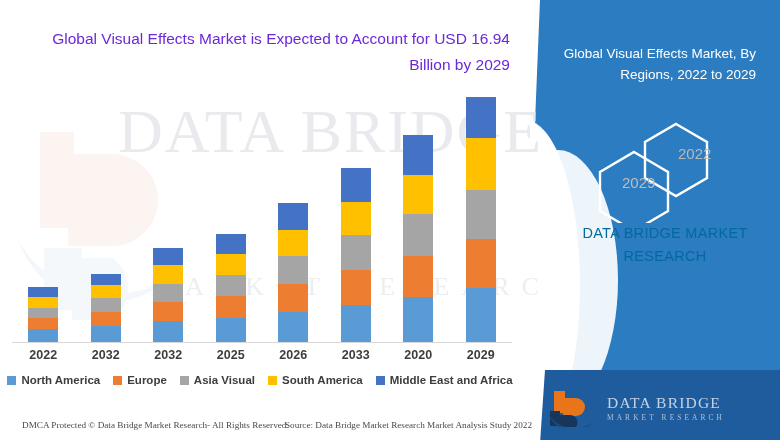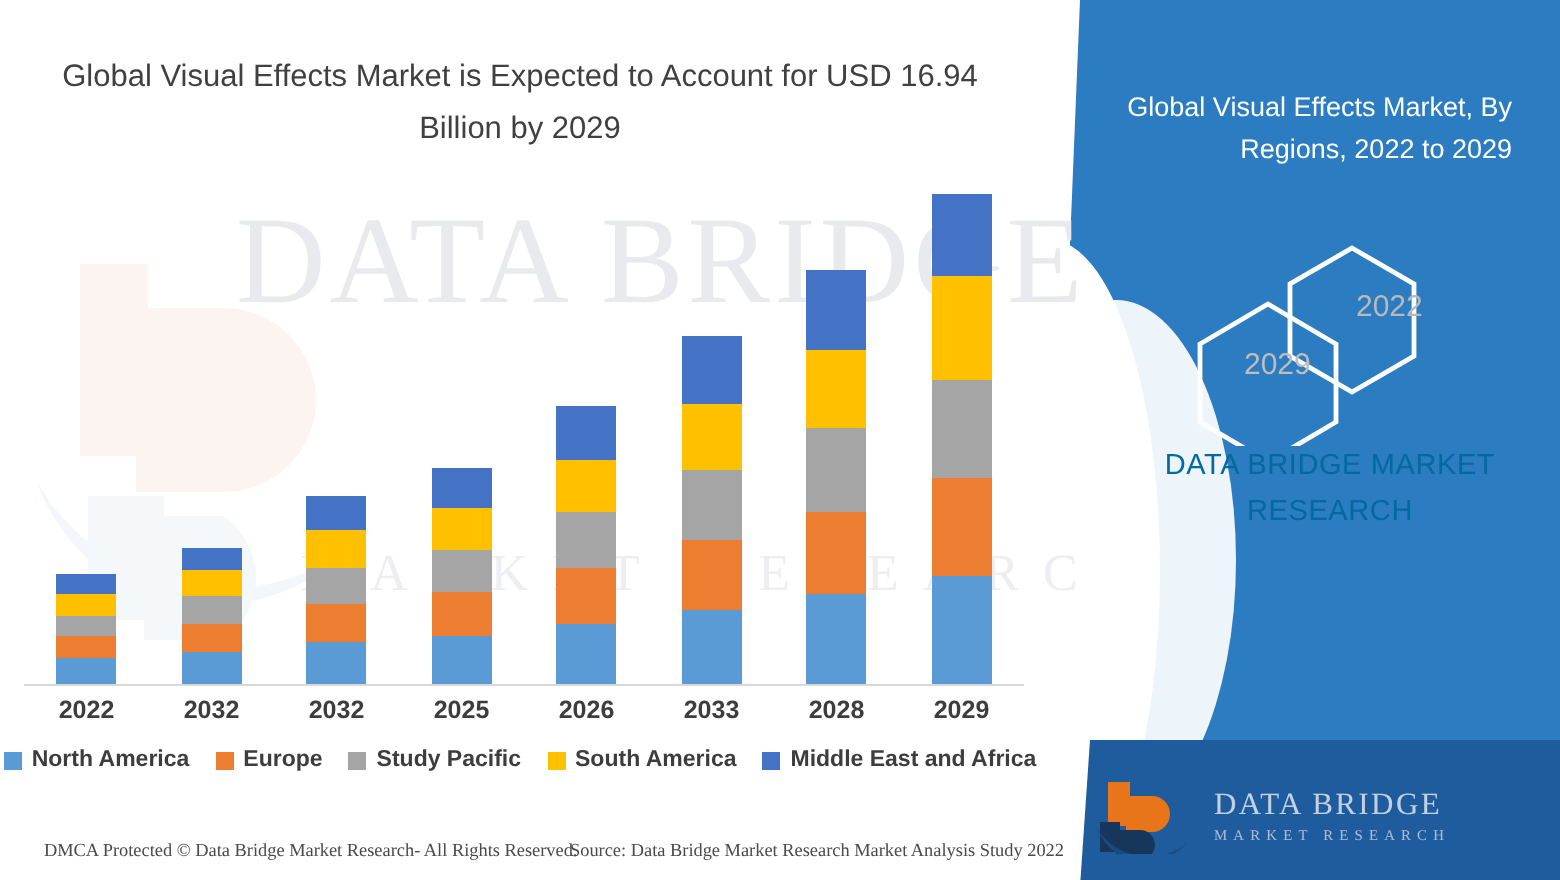--- a/index.html
+++ b/index.html
@@ -81,24 +81,24 @@
     width: 190px; height: 210px;
     z-index: 1;
     opacity: .55;
   }
 
   
   .headline {
     position: absolute;
     left: 10px; top: 26px;
     width: 500px;
-    text-align: center;
+    text-align: right;
     font-size: 15.5px;
     line-height: 1.65;
-    color: #404040;
+    color: #6d28d9;
     z-index: 5;
   }
 
   
   .plot {
     position: absolute;
     left: 0; top: 95px;
     width: 520px; height: 248px;
     z-index: 5;
   }
@@ -350,36 +350,36 @@
         </div>
     </div>
 
     <div class="xlabels" id="xlabels">
         <span>2022</span>
         <span>2032</span>
         <span>2032</span>
         <span>2025</span>
         <span>2026</span>
         <span>2033</span>
-        <span>2028</span>
+        <span>2020</span>
         <span>2029</span>
       </div>
 
     <div class="legend" id="legend">
         <div class="legend-item">
           <span class="swatch" style="background: rgb(91, 155, 213);"></span>
           <span>North America</span>
         </div>
         <div class="legend-item">
           <span class="swatch" style="background: rgb(237, 125, 49);"></span>
           <span>Europe</span>
         </div>
         <div class="legend-item">
           <span class="swatch" style="background: rgb(165, 165, 165);"></span>
-          <span>Study Pacific</span>
+          <span>Asia Visual</span>
         </div>
         <div class="legend-item">
           <span class="swatch" style="background: rgb(255, 192, 0);"></span>
           <span>South America</span>
         </div>
         <div class="legend-item">
           <span class="swatch" style="background: rgb(68, 114, 196);"></span>
           <span>Middle East and Africa</span>
         </div>
       </div>

